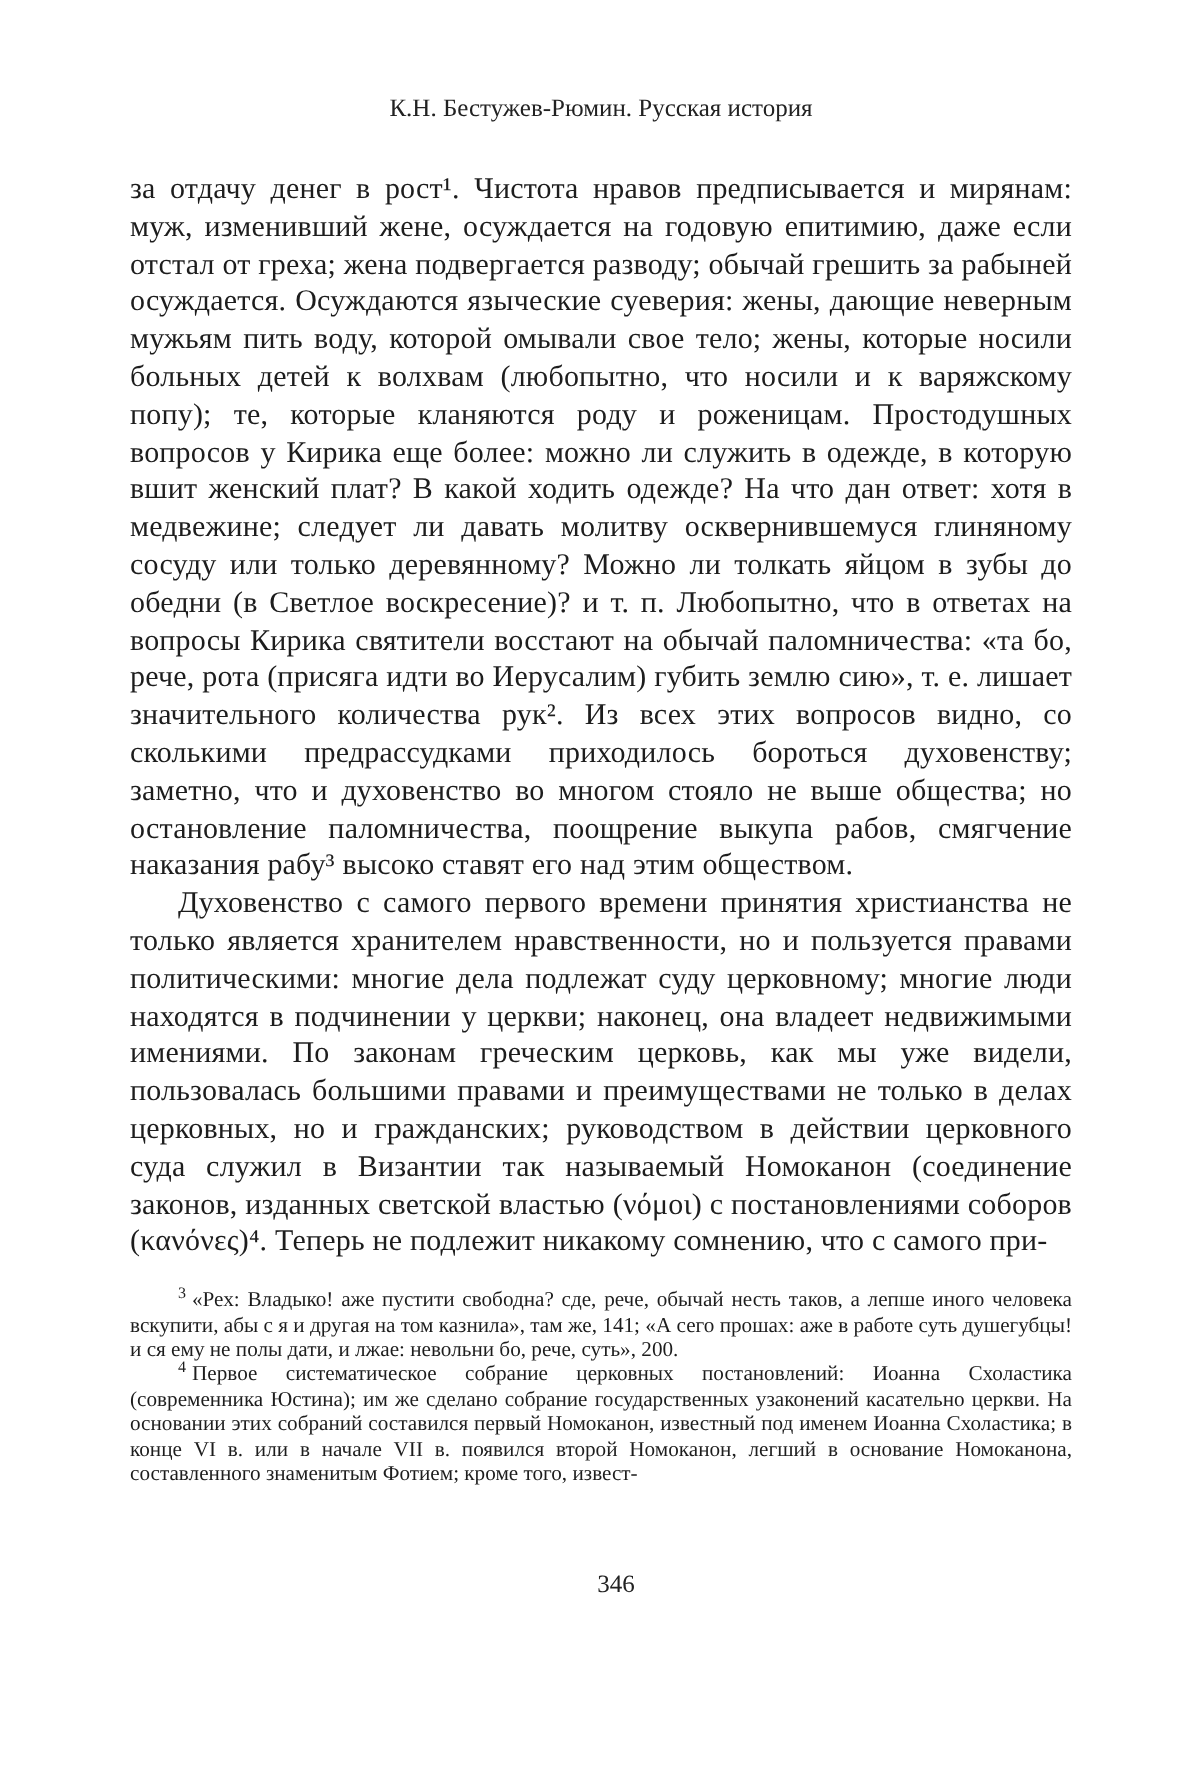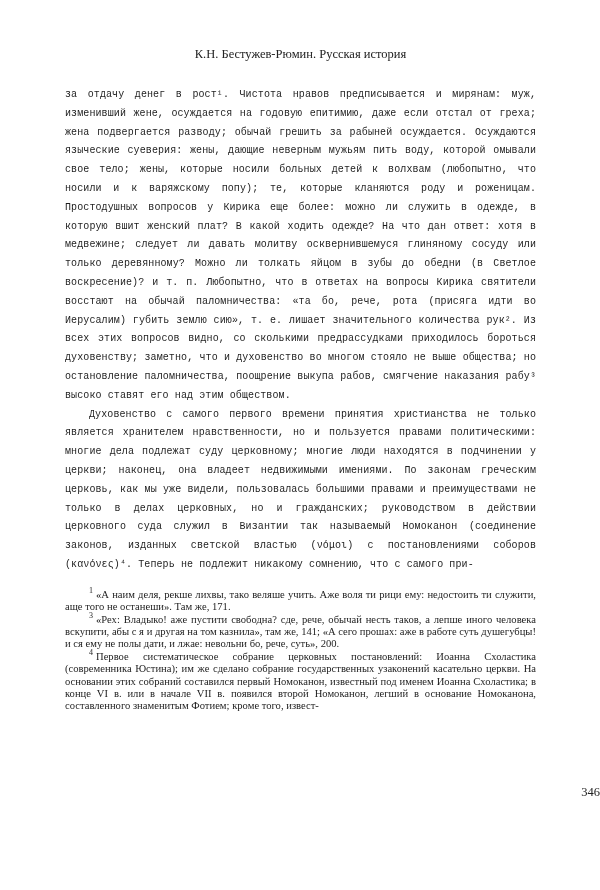--- a/index.html
+++ b/index.html
@@ -23,23 +23,22 @@
     position: relative;
   }
   .running-header {
     text-align: center;
     font-size: 12.5px;
     line-height: 16px;
     margin-bottom: 24px;
     color: #222;
   }
   .body-text {
-    font-size: 10px;
+    font-size: 15px;
     line-height: 18.8px;
-    font-family: Liberation Mono, monospace;
   }
   .para {
     margin: 0;
     text-align: justify;
     letter-spacing: 0.1px;
   }
   .para.indent {
     text-indent: 24px;
   }
   .footnotes {
@@ -56,39 +55,38 @@
     font-size: 8px;
     line-height: 0;
     vertical-align: super;
     margin-right: 3px;
   }
   .page-number {
     position: absolute;
     bottom: 30px;
     left: 0;
     right: 0;
-    text-align: right;
+    text-align: center;
     font-size: 12.5px;
     color: #222;
     margin-left: 16px;
   }
 </style>
 </head>
 <body>
 
 <div class="page">
 
   <div class="running-header">К.Н. Бестужев-Рюмин. Русская история</div>
 
   <div class="body-text">
     <p class="para no-indent">за отдачу денег в рост¹. Чистота нравов предписывается и мирянам: муж, изменивший жене, осуждается на годовую епитимию, даже если отстал от греха; жена подвергается разводу; обычай грешить за рабыней осуждается. Осуждаются языческие суеверия: жены, дающие неверным мужьям пить воду, которой омывали свое тело; жены, которые носили больных детей к волхвам (любопытно, что носили и к варяжскому попу); те, которые кланяются роду и роженицам. Простодушных вопросов у Кирика еще более: можно ли служить в одежде, в которую вшит женский плат? В какой ходить одежде? На что дан ответ: хотя в медвежине; следует ли давать молитву осквернившемуся глиняному сосуду или только деревянному? Можно ли толкать яйцом в зубы до обедни (в Светлое воскресение)? и т. п. Любопытно, что в ответах на вопросы Кирика святители восстают на обычай паломничества: «та бо, рече, рота (присяга идти во Иерусалим) губить землю сию», т. е. лишает значительного количества рук². Из всех этих вопросов видно, со сколькими предрассудками приходилось бороться духовенству; заметно, что и духовенство во многом стояло не выше общества; но остановление паломничества, поощрение выкупа рабов, смягчение наказания рабу³ высоко ставят его над этим обществом.</p>
     <p class="para indent">Духовенство с самого первого времени принятия христианства не только является хранителем нравственности, но и пользуется правами политическими: многие дела подлежат суду церковному; многие люди находятся в подчинении у церкви; наконец, она владеет недвижимыми имениями. По законам греческим церковь, как мы уже видели, пользовалась большими правами и преимуществами не только в делах церковных, но и гражданских; руководством в действии церковного суда служил в Византии так называемый Номоканон (соединение законов, изданных светской властью (νόμοι) с постановлениями соборов (κανόνες)⁴. Теперь не подлежит никакому сомнению, что с самого при-</p>
   </div>
 
   <div class="footnotes">
-    <p class="footnote"><sup>1</sup><span>«А наим деля, рекше лихвы, тако веляше учить. Аже воля ти рици ему: недостоить ти служити, аще того не останеши». Там же, 171.</span></p>
     <p class="footnote"><sup>3</sup><span>«Рех: Владыко! аже пустити свободна? сде, рече, обычай несть таков, а лепше иного человека вскупити, абы с я и другая на том казнила», там же, 141; «А сего прошах: аже в работе суть душегубцы! и ся ему не полы дати, и лжае: невольни бо, рече, суть», 200.</span></p>
     <p class="footnote"><sup>4</sup><span>Первое систематическое собрание церковных постановлений: Иоанна Схоластика (современника Юстина); им же сделано собрание государственных узаконений касательно церкви. На основании этих собраний составился первый Номоканон, известный под именем Иоанна Схоластика; в конце VI в. или в начале VII в. появился второй Номоканон, легший в основание Номоканона, составленного знаменитым Фотием; кроме того, извест-</span></p>
   </div>
 
   <div class="page-number">346</div>
 
 </div>
 
 </body></html>

